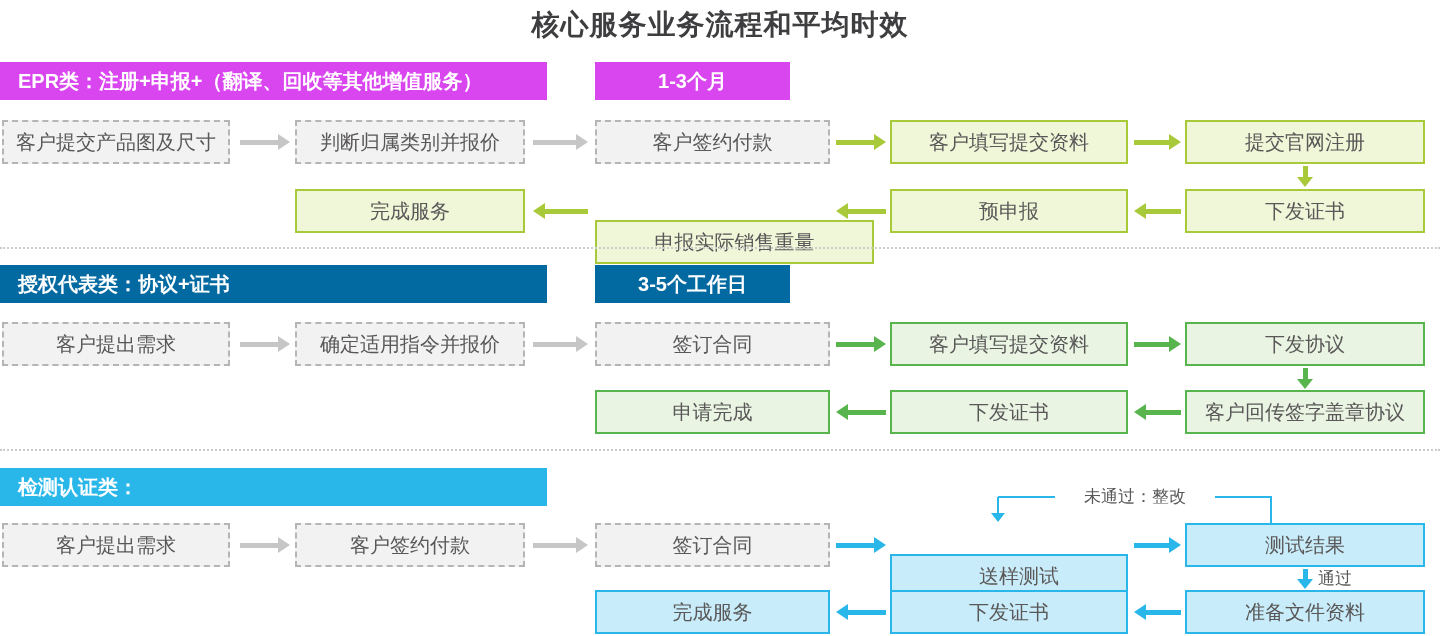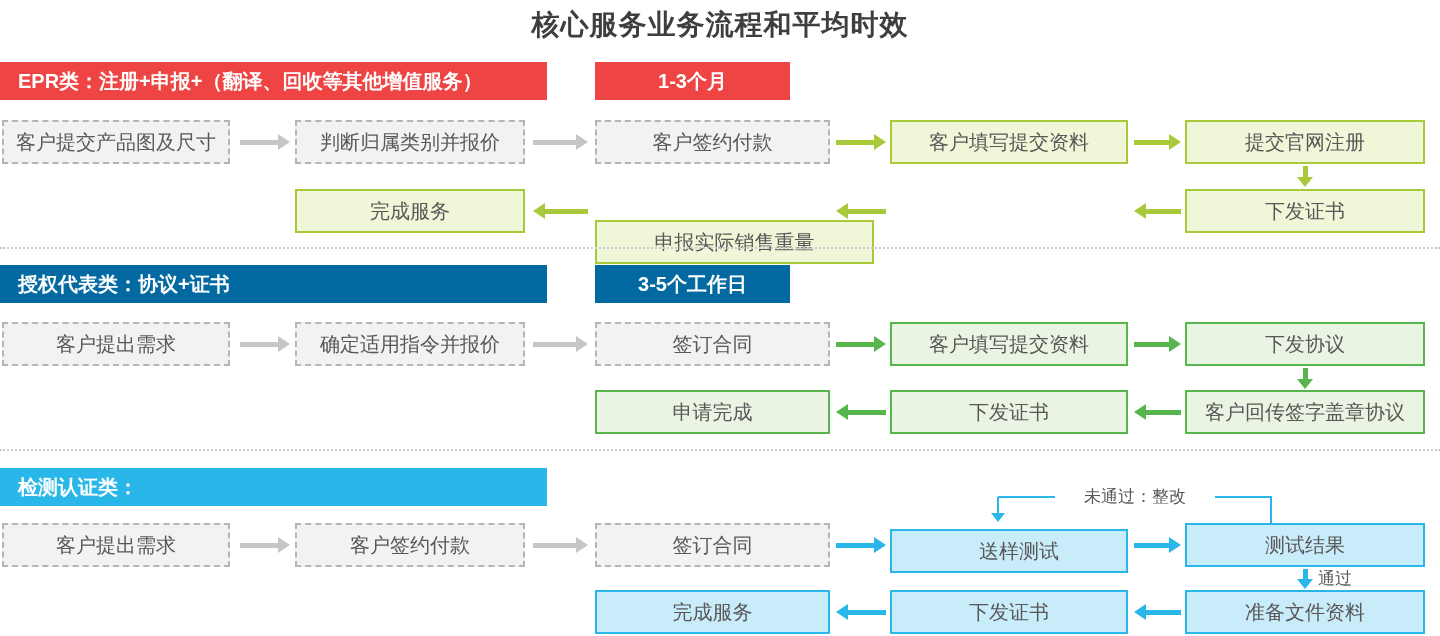--- a/index.html
+++ b/index.html
@@ -4,21 +4,21 @@
 <style>
   html,body { margin:0; padding:0; background:#ffffff; }
   body { font-family:"Liberation Sans","DejaVu Sans",sans-serif; color:#595757; }
   .canvas { position:relative; width:1440px; height:636px; background:#ffffff; overflow:hidden; }
   .abs { position:absolute; box-sizing:border-box; }
 
   .title { left:0; top:6px; width:1440px; text-align:center; font-size:28px; font-weight:bold; color:#3e3e40; letter-spacing:1px; }
 
   .bar   { height:38px; line-height:38px; color:#ffffff; font-weight:bold; font-size:20px; padding-left:18px; }
   .badge { height:38px; line-height:38px; color:#ffffff; font-weight:bold; font-size:20px; text-align:center; }
-  .bg-s1 { background:#ef4444; }
+  .bg-s1 { background:#d946ef; }
   .bg-s2 { background:#0369a1; }
   .bg-s3 { background:#29b7ea; }
 
   .box { height:44px; display:flex; align-items:center; justify-content:center; text-align:center; font-size:20px; color:#595757; }
   .box.pending { background:#f2f2f2; border:2px dashed #b5b5b5; }
   .box.s1 { background:#f0f6d8; border:2px solid #a8c93a; }
   .box.s2 { background:#e9f4e3; border:2px solid #58b44c; }
   .box.s3 { background:#c9ecfa; border:2px solid #29b7ea; }
 
   .divider { border-top:2px dotted #cbcbcb; width:1440px; height:0; }
@@ -92,20 +92,21 @@
   <div class="abs box s1" style="left:295px;top:189px;width:230px;">完成服务</div>
   <div class="abs arr arr-l c-s1" style="left:533px;top:202px;width:55px;">
       <span class="shaft abs"></span>
       <span class="head"></span>
     </div>
   <div class="abs box s1" style="left:595px;top:189px;width:279px;margin-top:31px;">申报实际销售重量</div>
   <div class="abs arr arr-l c-s1" style="left:836px;top:202px;width:50px;">
       <span class="shaft abs"></span>
       <span class="head"></span>
     </div>
+  <div class="abs box s1" style="left:890px;top:189px;width:238px;">预申报</div>
   <div class="abs arr arr-l c-s1" style="left:1134px;top:202px;width:47px;">
       <span class="shaft abs"></span>
       <span class="head"></span>
     </div>
   <div class="abs box s1" style="left:1185px;top:189px;width:240px;">下发证书</div>
 
   <div class="abs divider" style="left:0;top:247px;"></div>
 
   <div class="abs bar bg-s2" style="left:0;top:265px;width:547px;">授权代表类：协议+证书</div>
   <div class="abs badge bg-s2" style="left:595px;top:265px;width:195px;">3-5个工作日</div>
@@ -167,21 +168,21 @@
   <div class="abs box pending" style="left:295px;top:523px;width:230px;">客户签约付款</div>
   <div class="abs arr arr-r c-gray" style="left:533px;top:536px;width:55px;">
       <span class="shaft abs"></span>
       <span class="head"></span>
     </div>
   <div class="abs box pending" style="left:595px;top:523px;width:235px;">签订合同</div>
   <div class="abs arr arr-r c-s3" style="left:836px;top:536px;width:50px;">
       <span class="shaft abs"></span>
       <span class="head"></span>
     </div>
-  <div class="abs box s3" style="left:890px;top:529px;width:238px;padding-left:20px;">送样测试</div>
+  <div class="abs box s3" style="left:890px;top:554px;width:238px;padding-left:20px;">送样测试</div>
   <div class="abs arr arr-r c-s3" style="left:1134px;top:536px;width:47px;">
       <span class="shaft abs"></span>
       <span class="head"></span>
     </div>
   <div class="abs box s3" style="left:1185px;top:523px;width:240px;">测试结果</div>
 
   <div class="abs arr-d c-s3" style="left:1296px;top:569px;height:20px;">
       <span class="shaft abs"></span>
       <span class="head"></span>
     </div>

